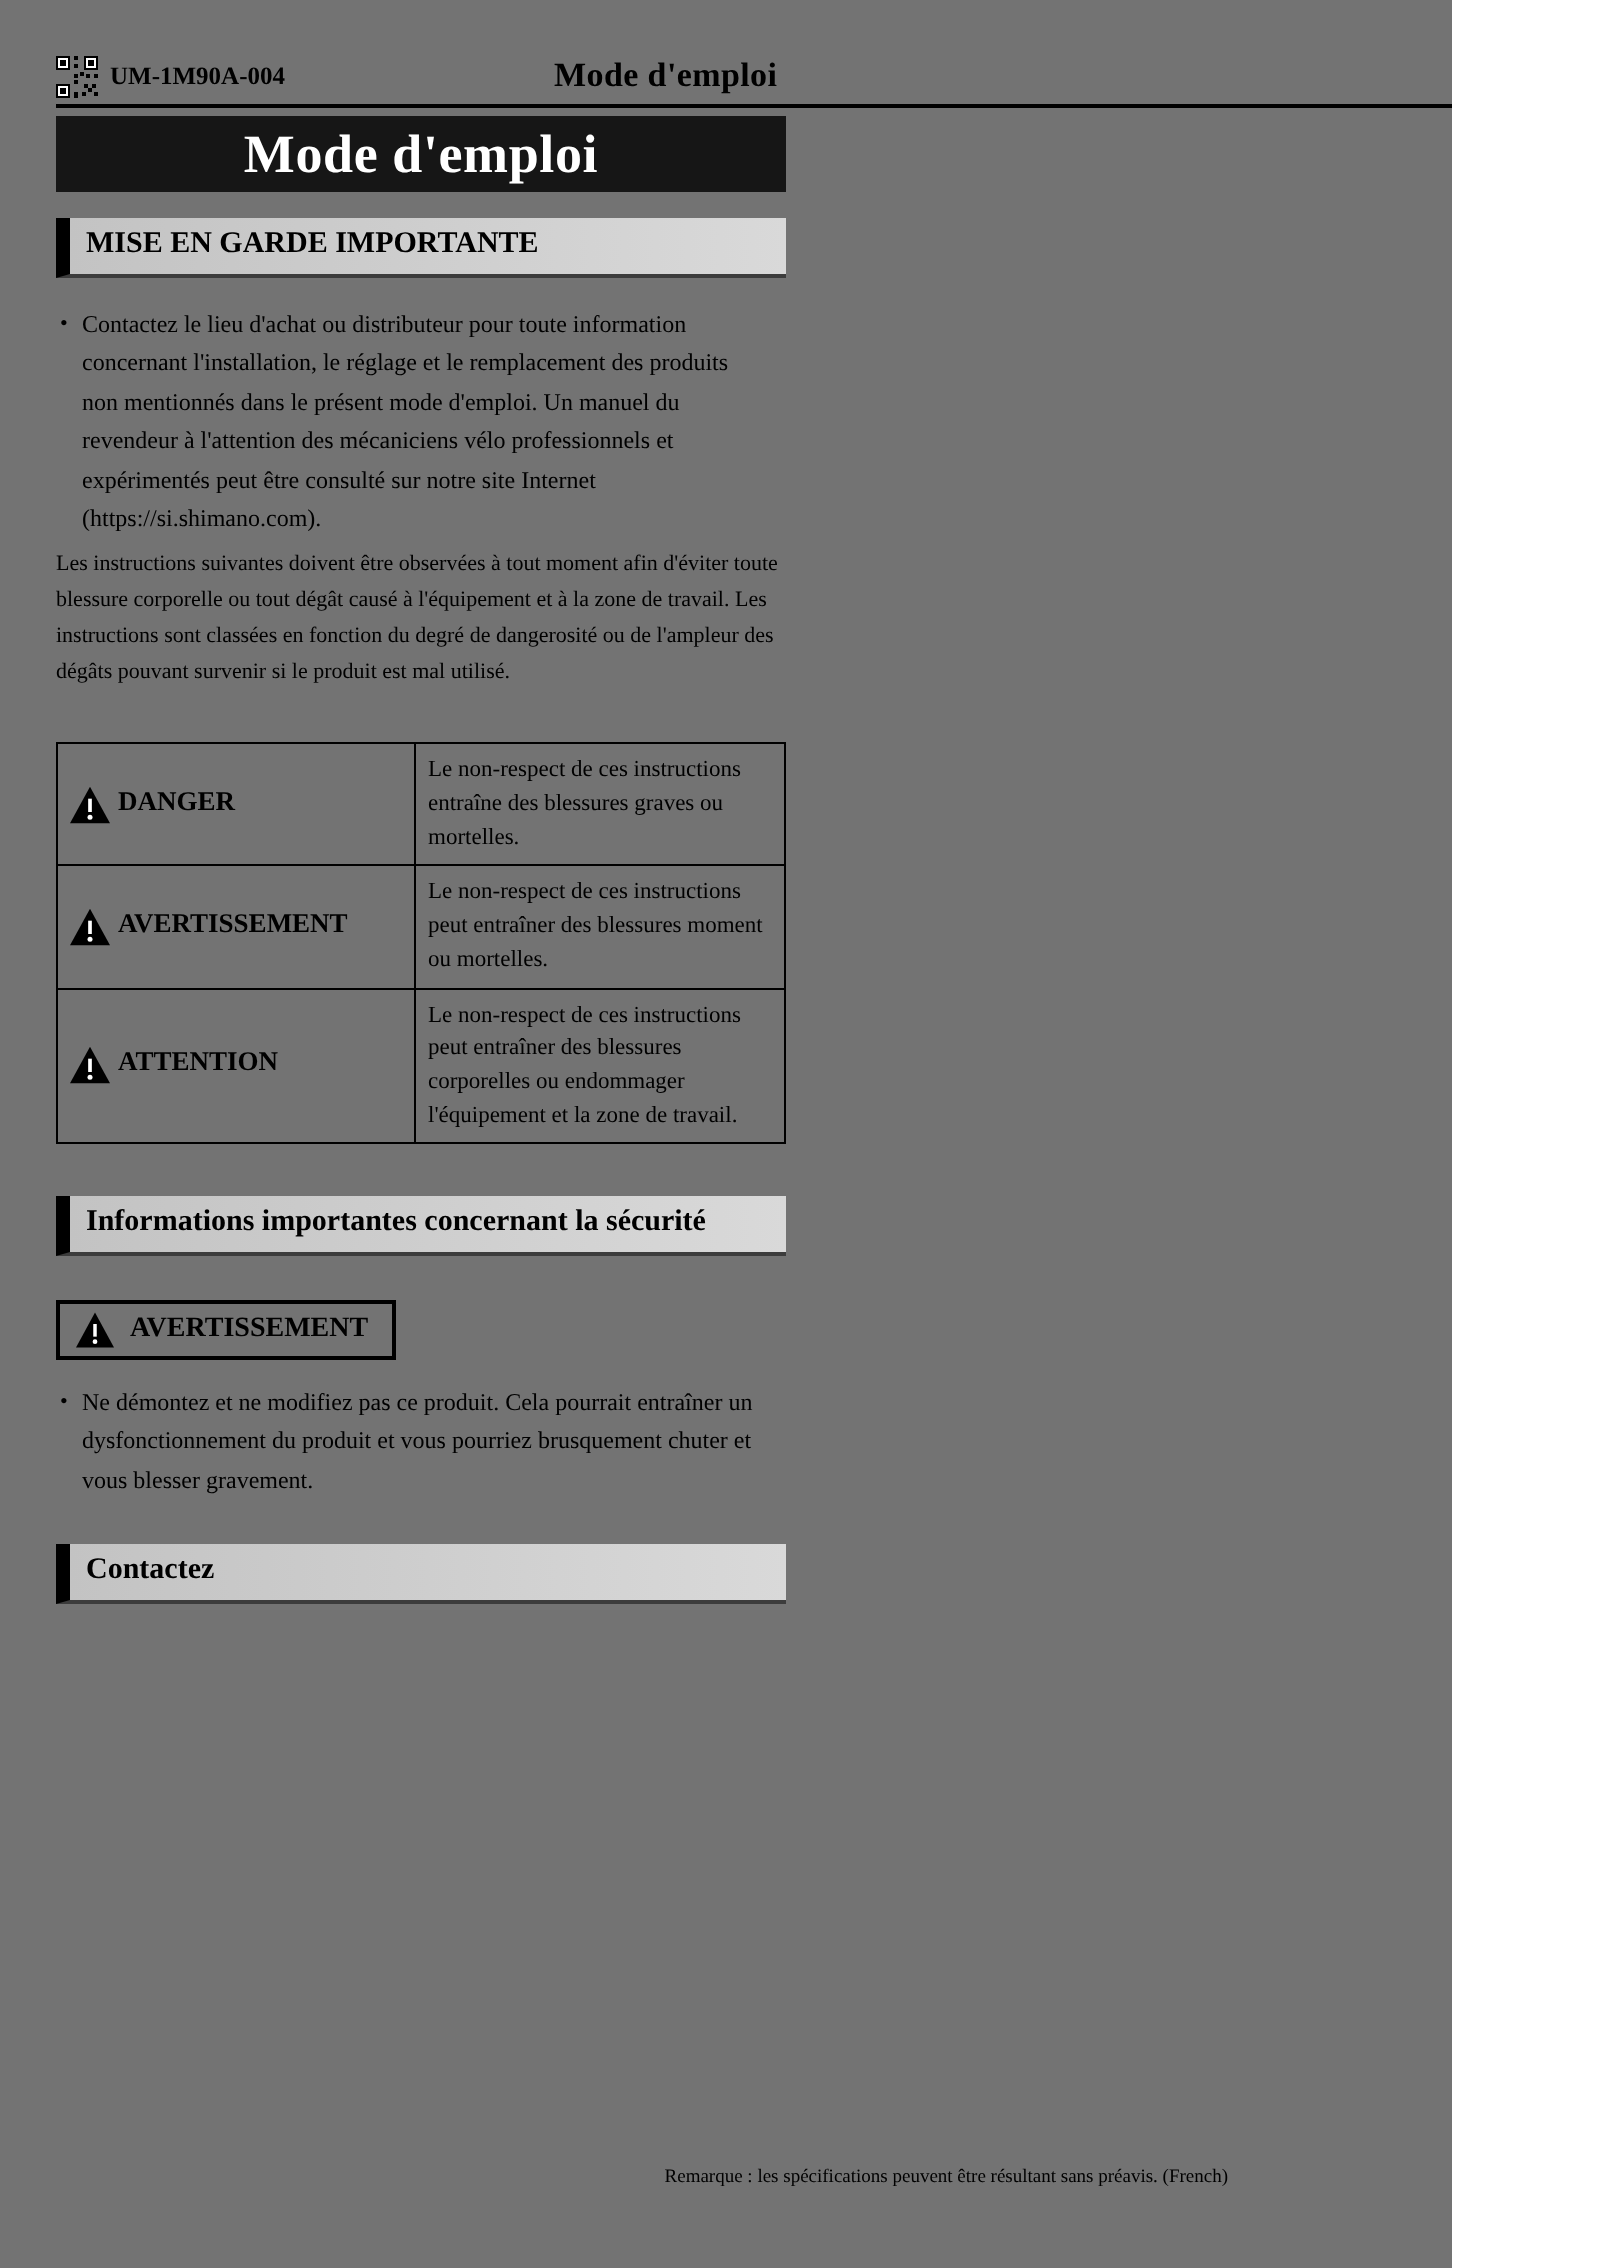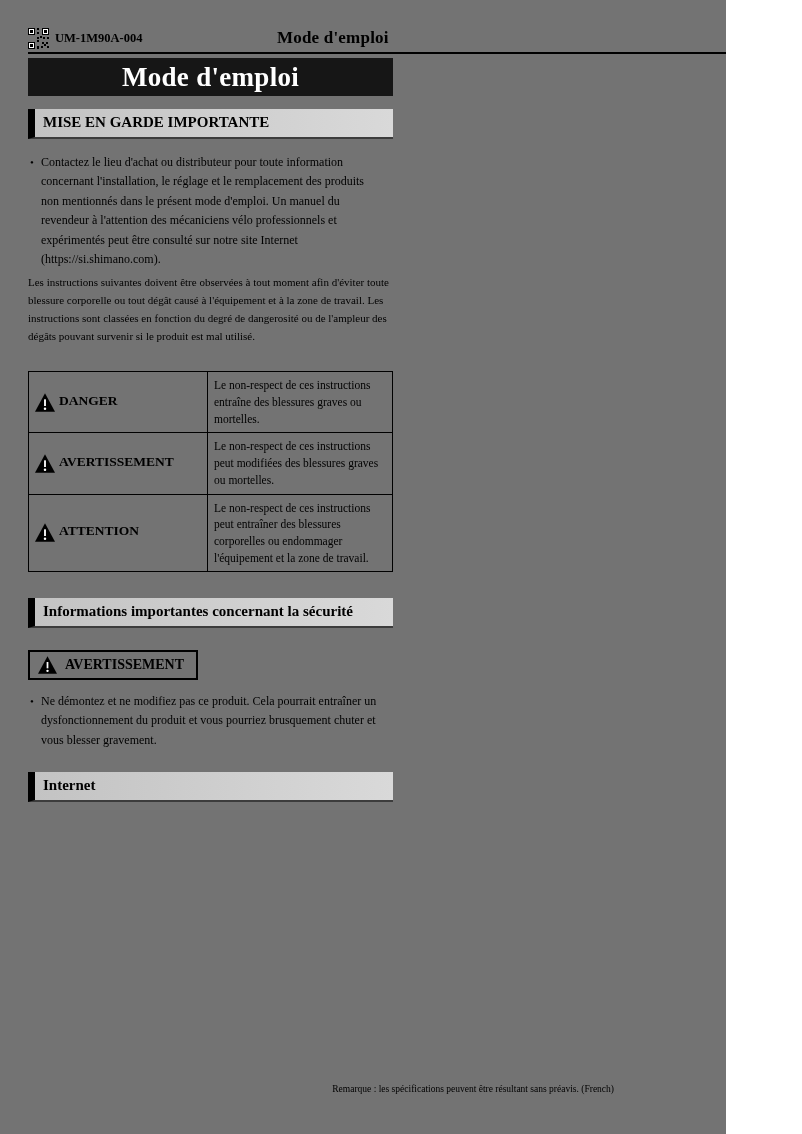--- a/index.html
+++ b/index.html
@@ -121,21 +121,21 @@
               <span class="tri">
                 <svg viewBox="0 0 24 22" xmlns="http://www.w3.org/2000/svg">
                   <path d="M12 0 L24 22 H0 Z" fill="#000"></path>
                   <rect x="10.9" y="7.2" width="2.2" height="8" fill="#fff"></rect>
                   <circle cx="12" cy="18.4" r="1.5" fill="#fff"></circle>
                 </svg>
               </span>
               <span>AVERTISSEMENT</span>
             </span>
           </td>
-          <td class="hz-desc">Le non-respect de ces instructions peut modifiées des blessures graves ou mortelles.</td>
+          <td class="hz-desc">Le non-respect de ces instructions peut entraîner des blessures moment ou mortelles.</td>
         </tr>
         <tr>
           <td class="hz-label">
             <span class="hz-label-inner">
               <span class="tri">
                 <svg viewBox="0 0 24 22" xmlns="http://www.w3.org/2000/svg">
                   <path d="M12 0 L24 22 H0 Z" fill="#000"></path>
                   <rect x="10.9" y="7.2" width="2.2" height="8" fill="#fff"></rect>
                   <circle cx="12" cy="18.4" r="1.5" fill="#fff"></circle>
                 </svg>
@@ -161,21 +161,21 @@
         </svg>
       </span>
       <span>AVERTISSEMENT</span>
     </div>
 
     <ul class="bullets after-box">
       <li>Ne démontez et ne modifiez pas ce produit. Cela pourrait entraîner un dysfonctionnement du produit et vous pourriez brusquement chuter et vous blesser gravement.</li>
     </ul>
 
     <div class="section-header mt-remark">
-      <span>Internet</span>
+      <span>Contactez</span>
     </div>
 
 
   </main>
 
   <div class="footer-note">Remarque : les spécifications peuvent être résultant sans préavis. (French)</div>
 
 </div>
 
 </body></html>

